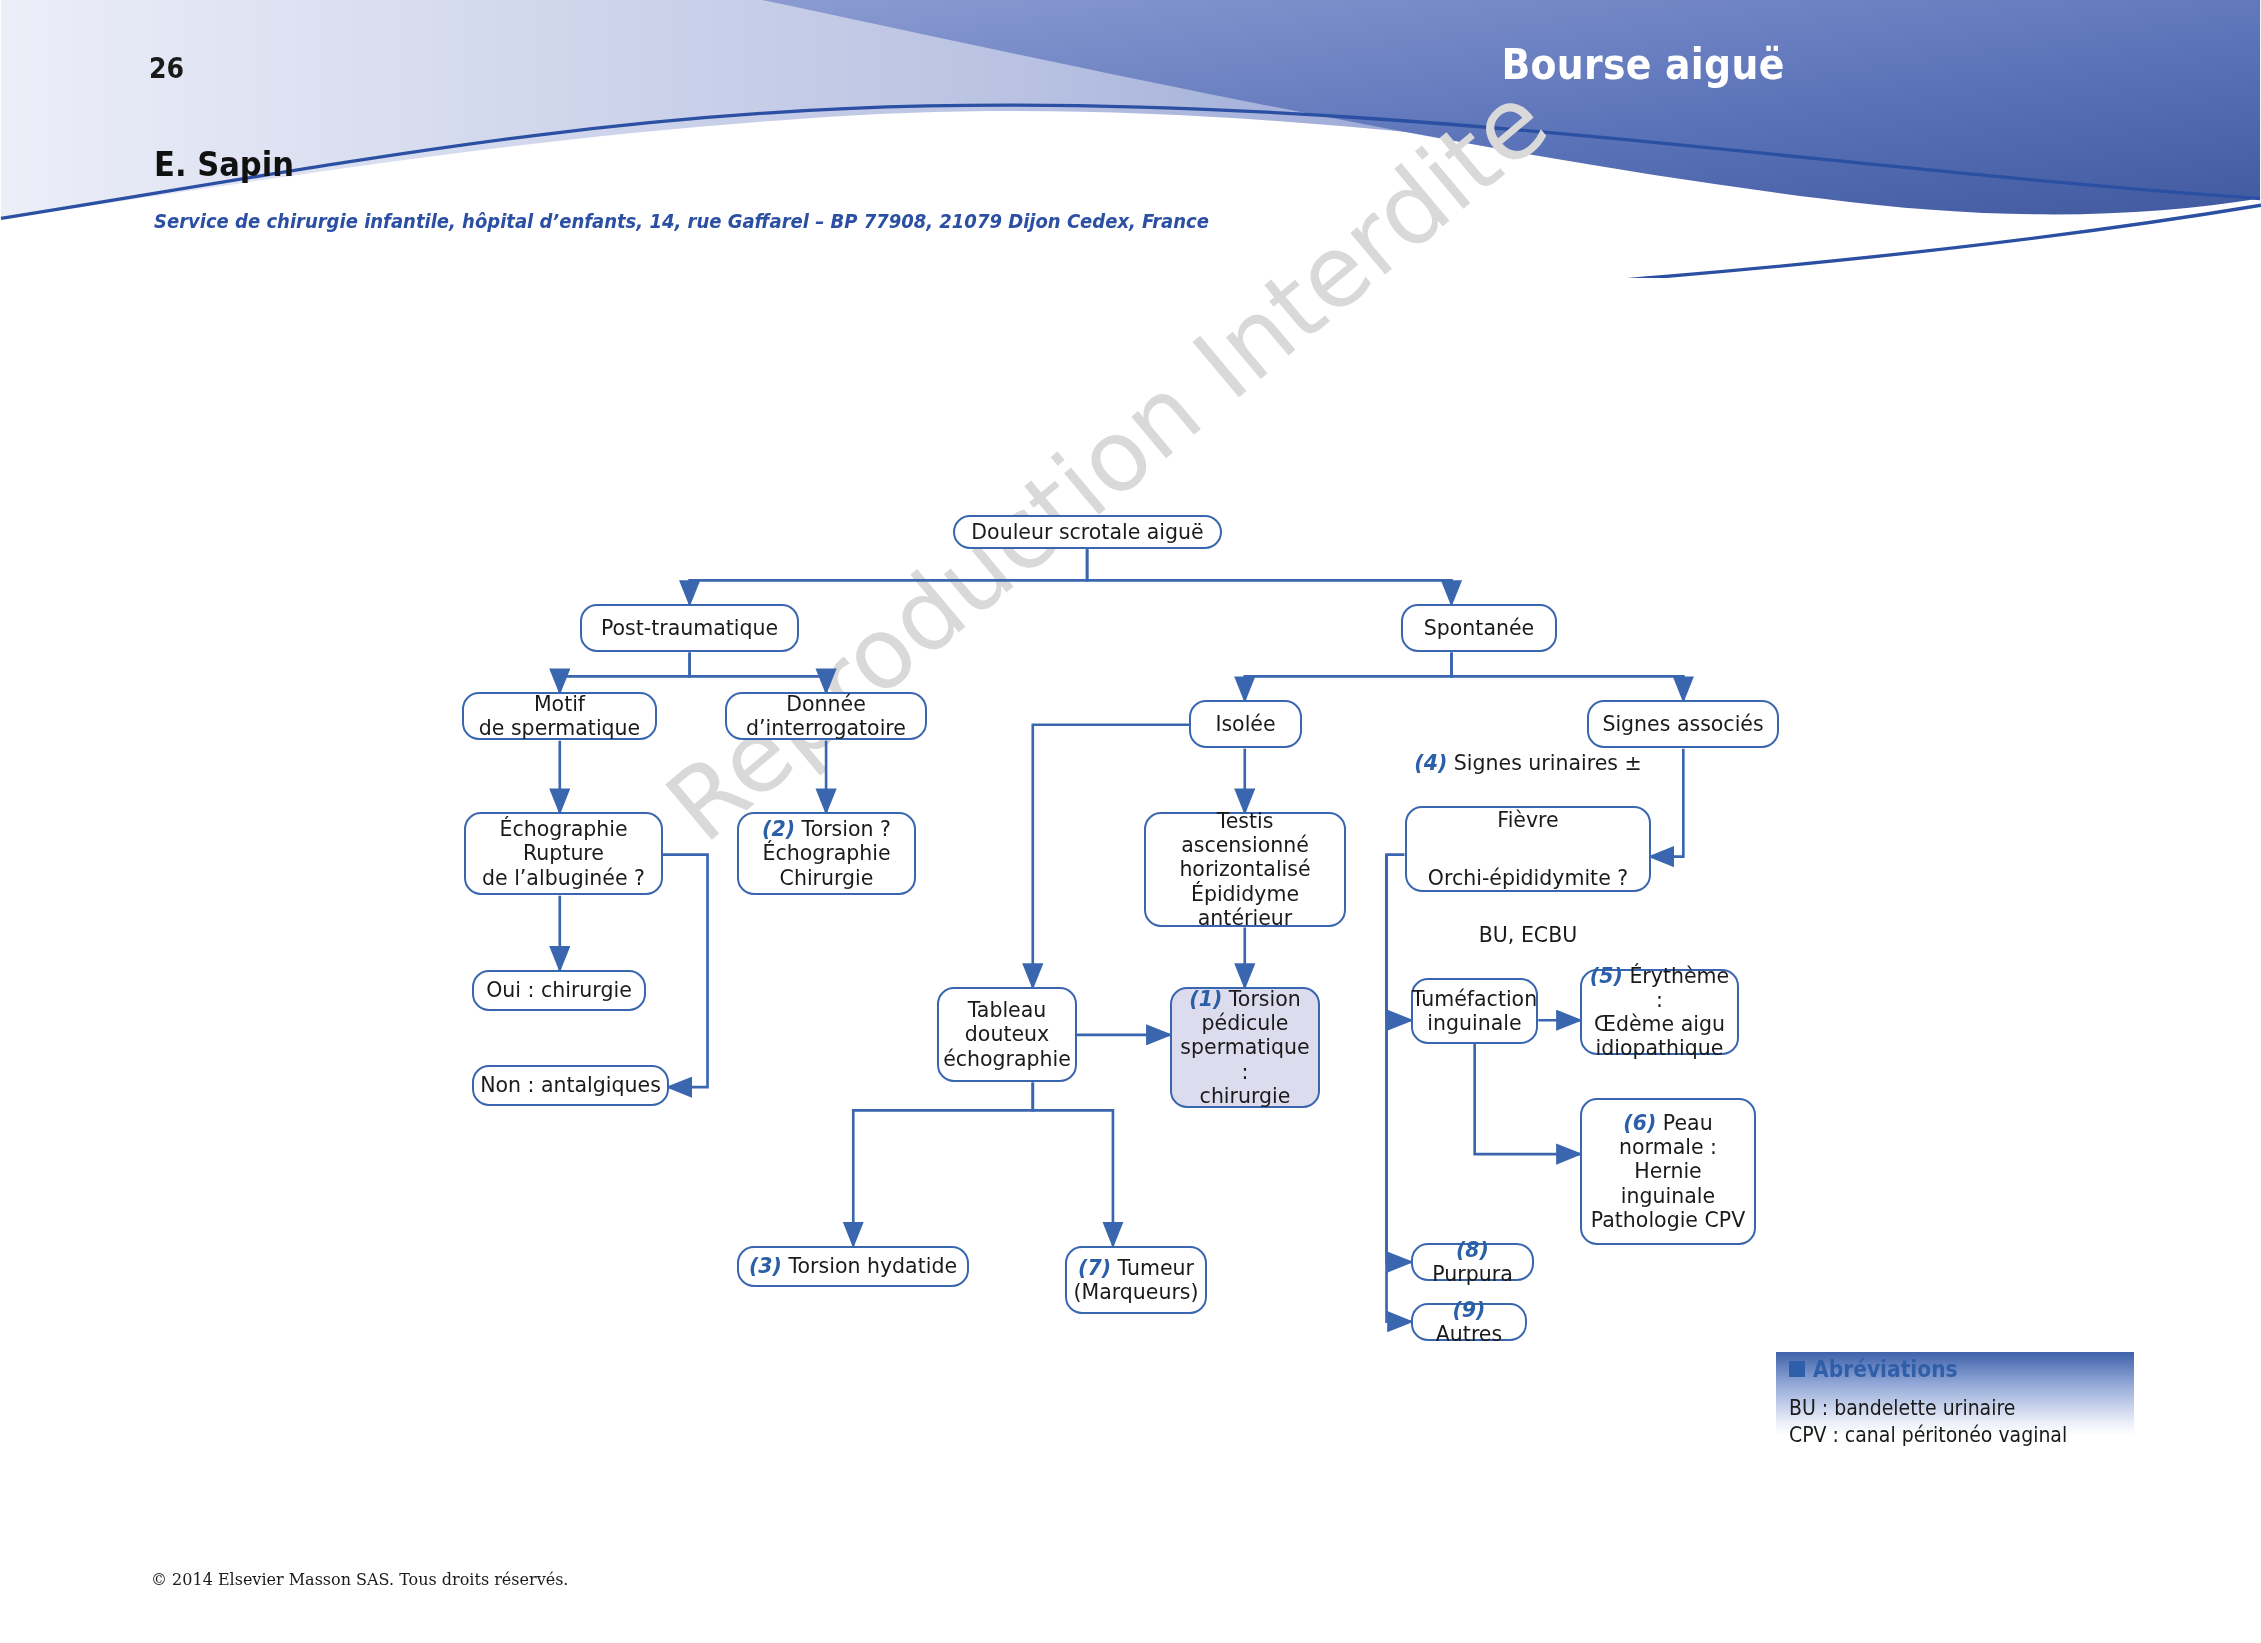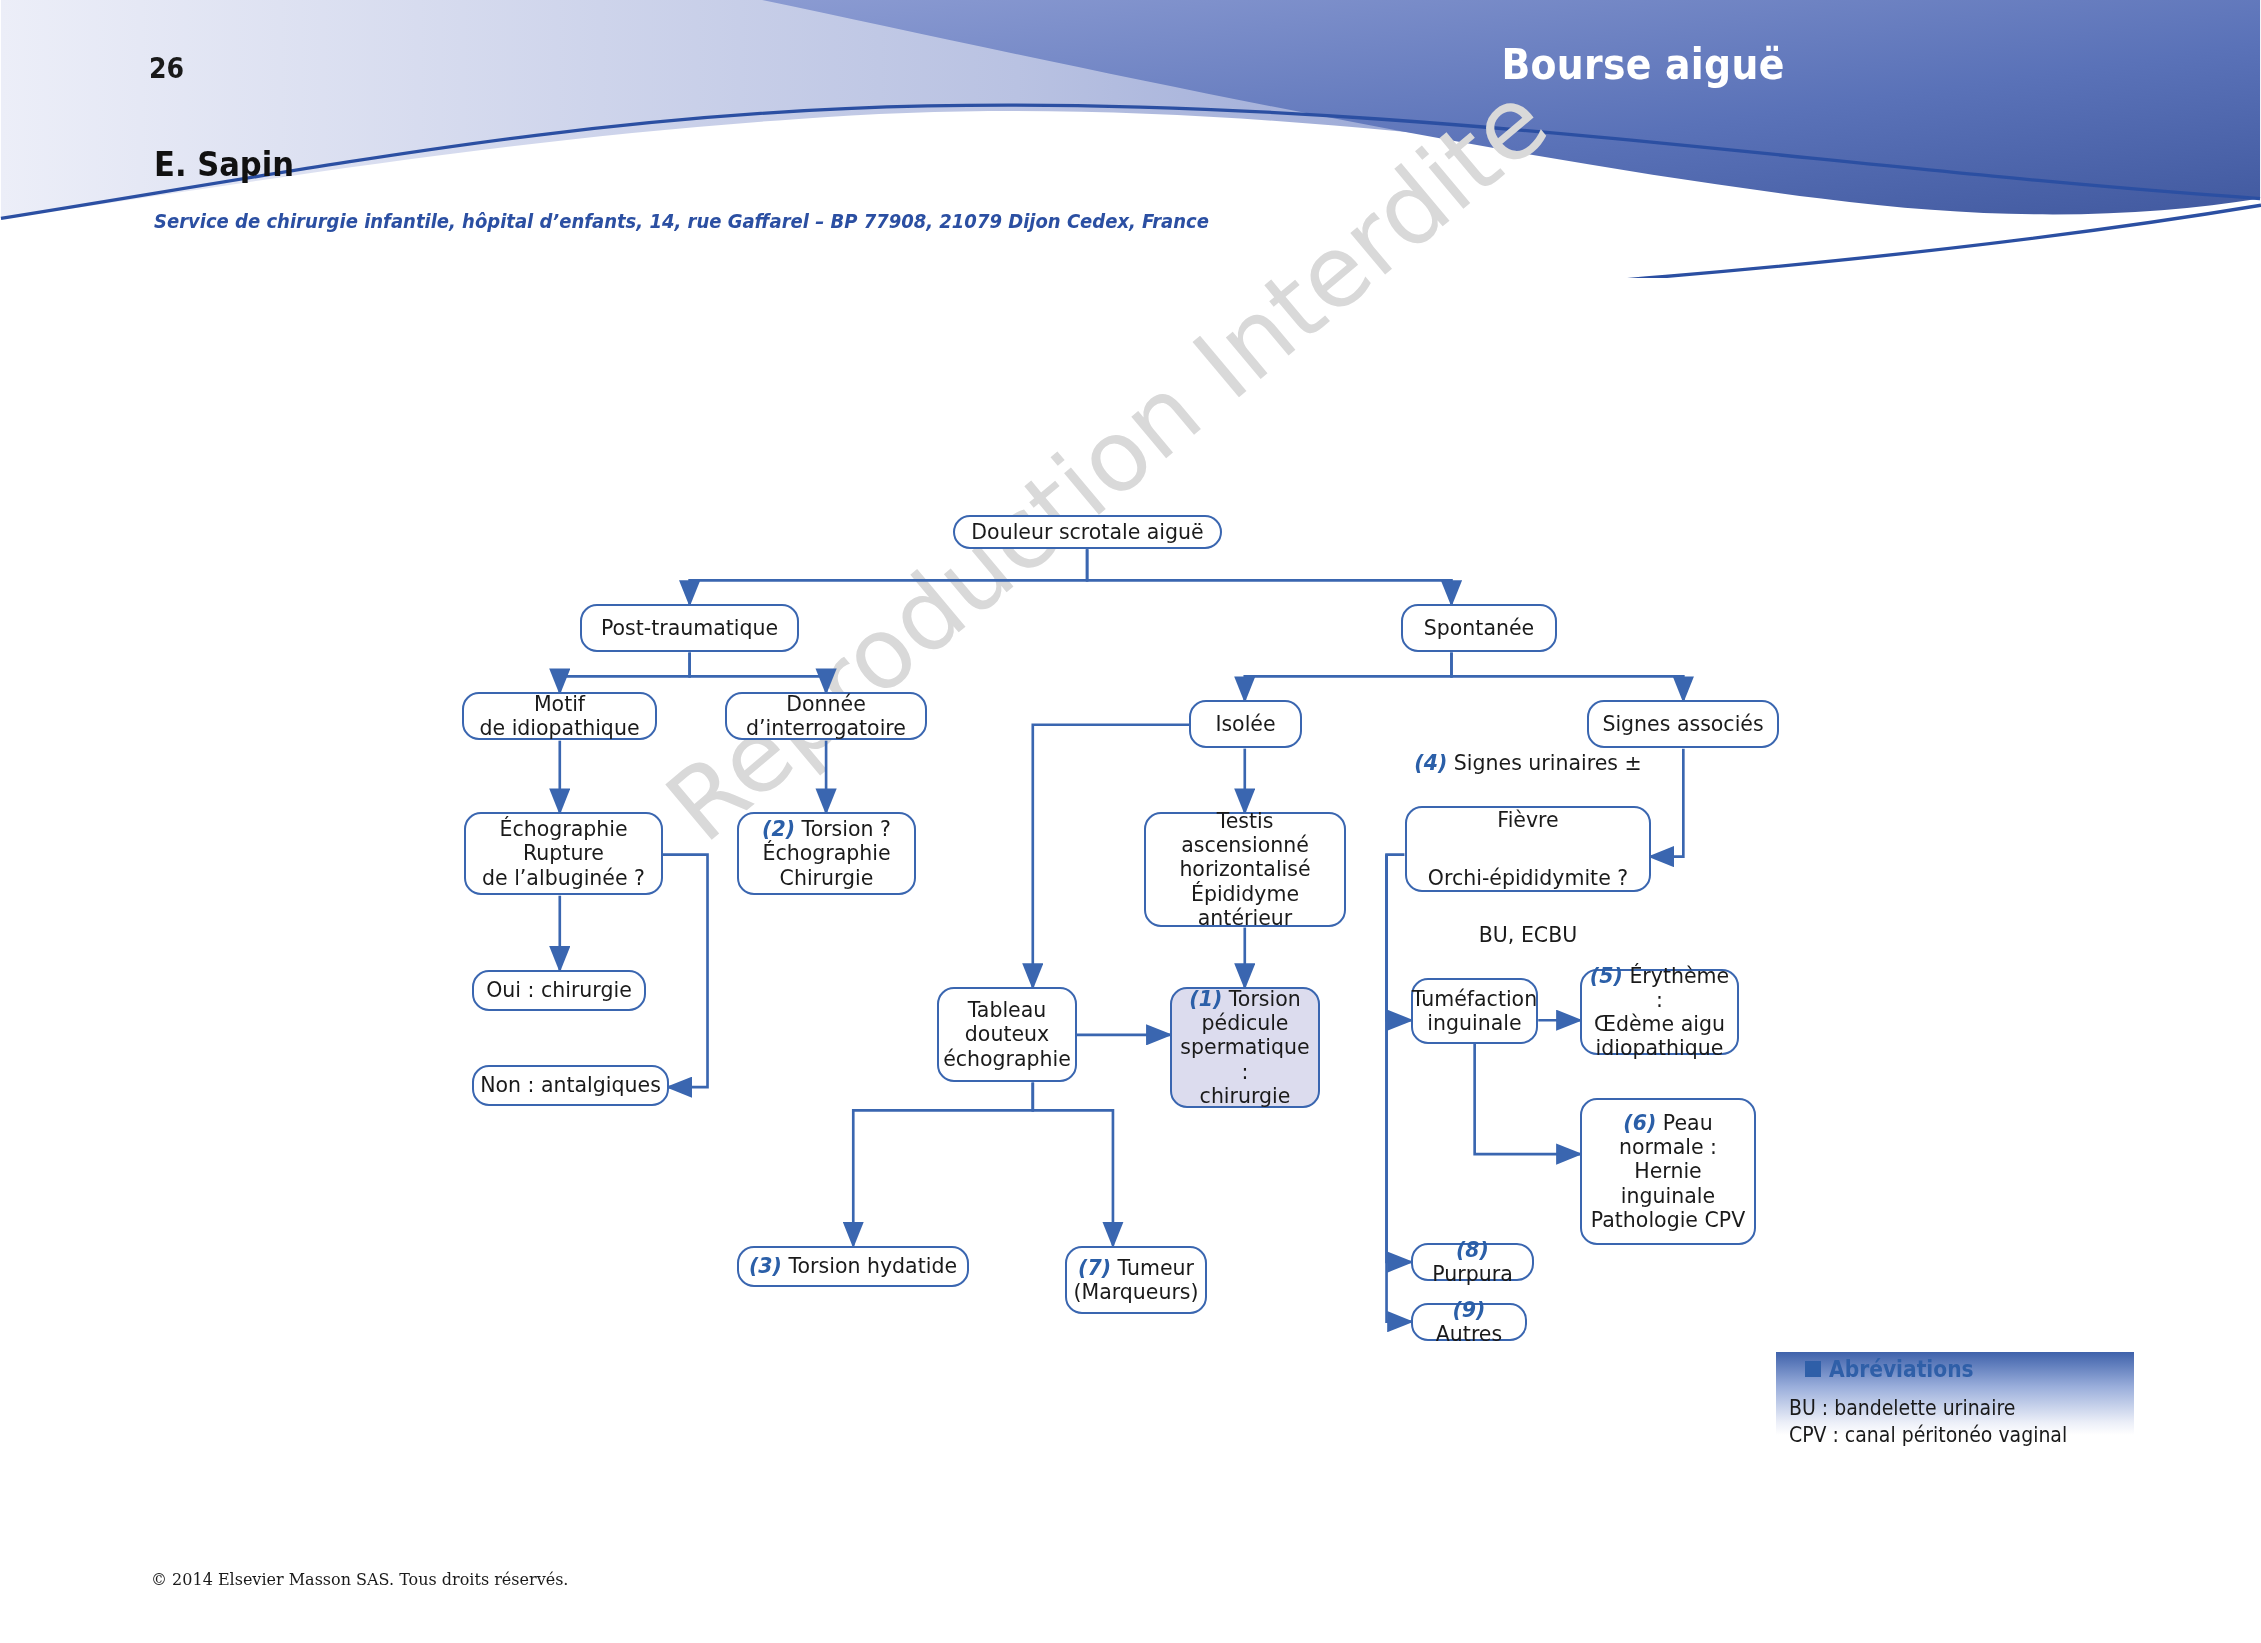--- a/index.html
+++ b/index.html
@@ -41,21 +41,21 @@
         font-family:"DejaVu Sans",sans-serif;}
   .node.filled{background:#dcdcee;}
   .ref{color:#2b5fa8;font-style:italic;font-weight:bold;}
 
   
   #abbrev-box{position:absolute;left:1776px;top:1352px;width:358px;height:83px;
               background:linear-gradient(to bottom,#3f62ab 0%,#9aaedb 42%,#eceff8 85%,#ffffff 100%);
               z-index:4;}
   #abbrev-title{position:absolute;left:1789px;top:1356px;font-size:22.5px;font-weight:bold;
                 color:#2f5fa8;z-index:5;display:flex;align-items:center;gap:8px;
-                font-family:"DejaVu Sans Condensed","DejaVu Sans",sans-serif;margin-left:16px;}
+                font-family:"DejaVu Sans Condensed","DejaVu Sans",sans-serif;}
   #abbrev-title .sq{display:inline-block;width:16px;height:16px;background:#2f5fa8;}
   #abbrev-lines{position:absolute;left:1789px;top:1395px;font-size:21px;color:#1a1a1a;
                 line-height:1.3;z-index:5;
                 font-family:"DejaVu Sans Condensed","DejaVu Sans",sans-serif;}
 
   #copyright{position:absolute;left:151px;top:1570px;font-size:16px;color:#1a1a1a;
              font-family:"DejaVu Serif",serif;z-index:5;}
 </style>
 </head>
 <body>
@@ -152,21 +152,21 @@
   <div class="node" style="left:580px;top:604px;width:219px;height:48px;">
     <span>Post-traumatique</span>
   </div>
 
   <div class="node" style="left:1365px;top:604px;width:156px;height:48px;margin-left:36px;">
     <span>Spontanée</span>
   </div>
 
   <div class="node" style="left:462px;top:692px;width:195px;height:48px;flex-direction:column;">
     <span>Motif</span>
-    <span>de idiopathique</span>
+    <span>de spermatique</span>
   </div>
 
   <div class="node" style="left:725px;top:692px;width:202px;height:48px;flex-direction:column;">
     <span>Donnée</span>
     <span>d’interrogatoire</span>
   </div>
 
   <div class="node" style="left:1189px;top:700px;width:113px;height:48px;">
     <span>Isolée</span>
   </div>

